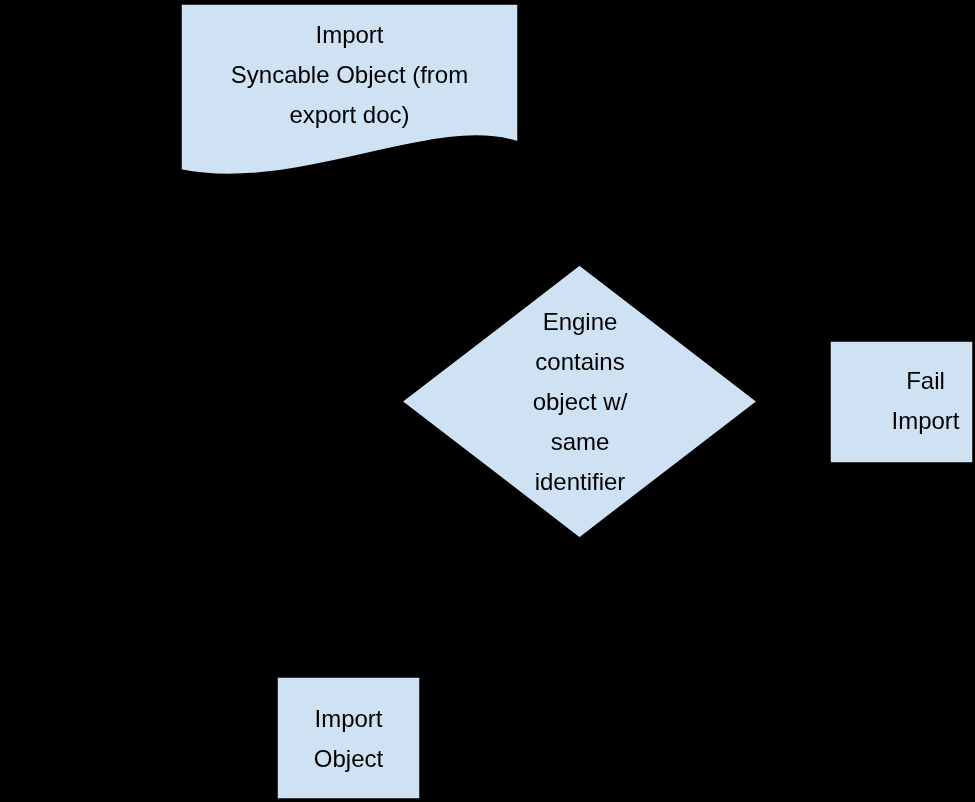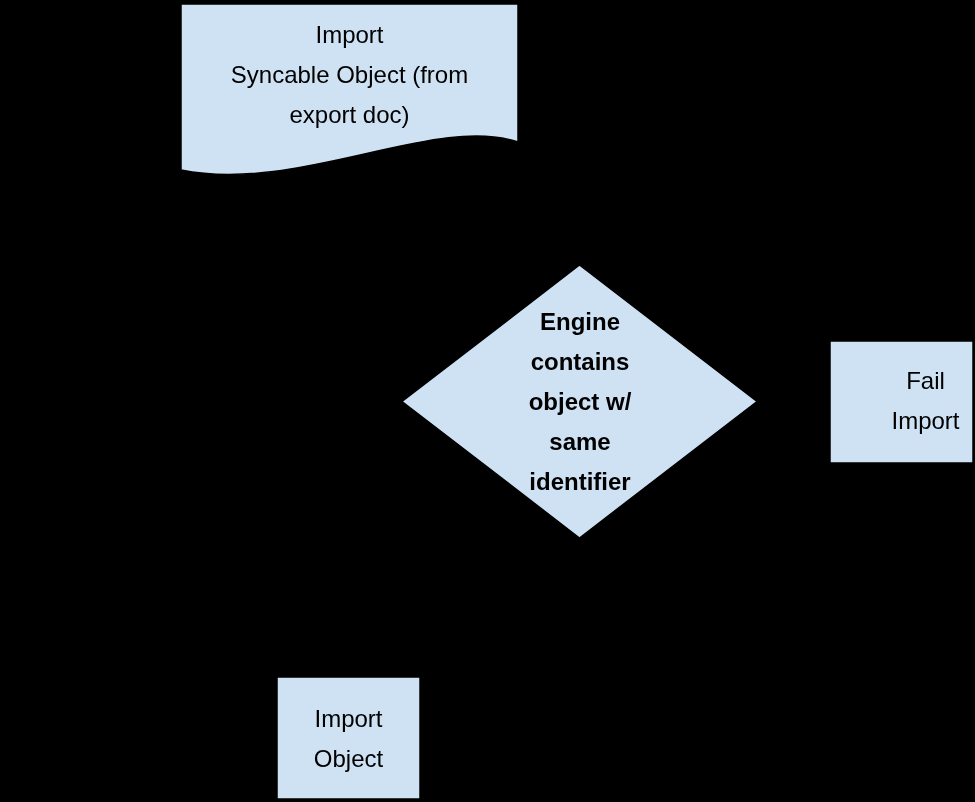--- a/index.html
+++ b/index.html
@@ -36,21 +36,20 @@
   }
   .label-import-syncable {
     left: 181px;
     top: 15px;
     width: 337px;
   }
   .label-engine-contains {
     left: 402px;
     top: 302px;
     width: 356px;
-    font-weight: bold;
   }
   .label-fail-import {
     left: 830px;
     top: 361px;
     width: 143px;
     margin-left: 24px;
   }
   .label-import-object {
     left: 277px;
     top: 699px;

